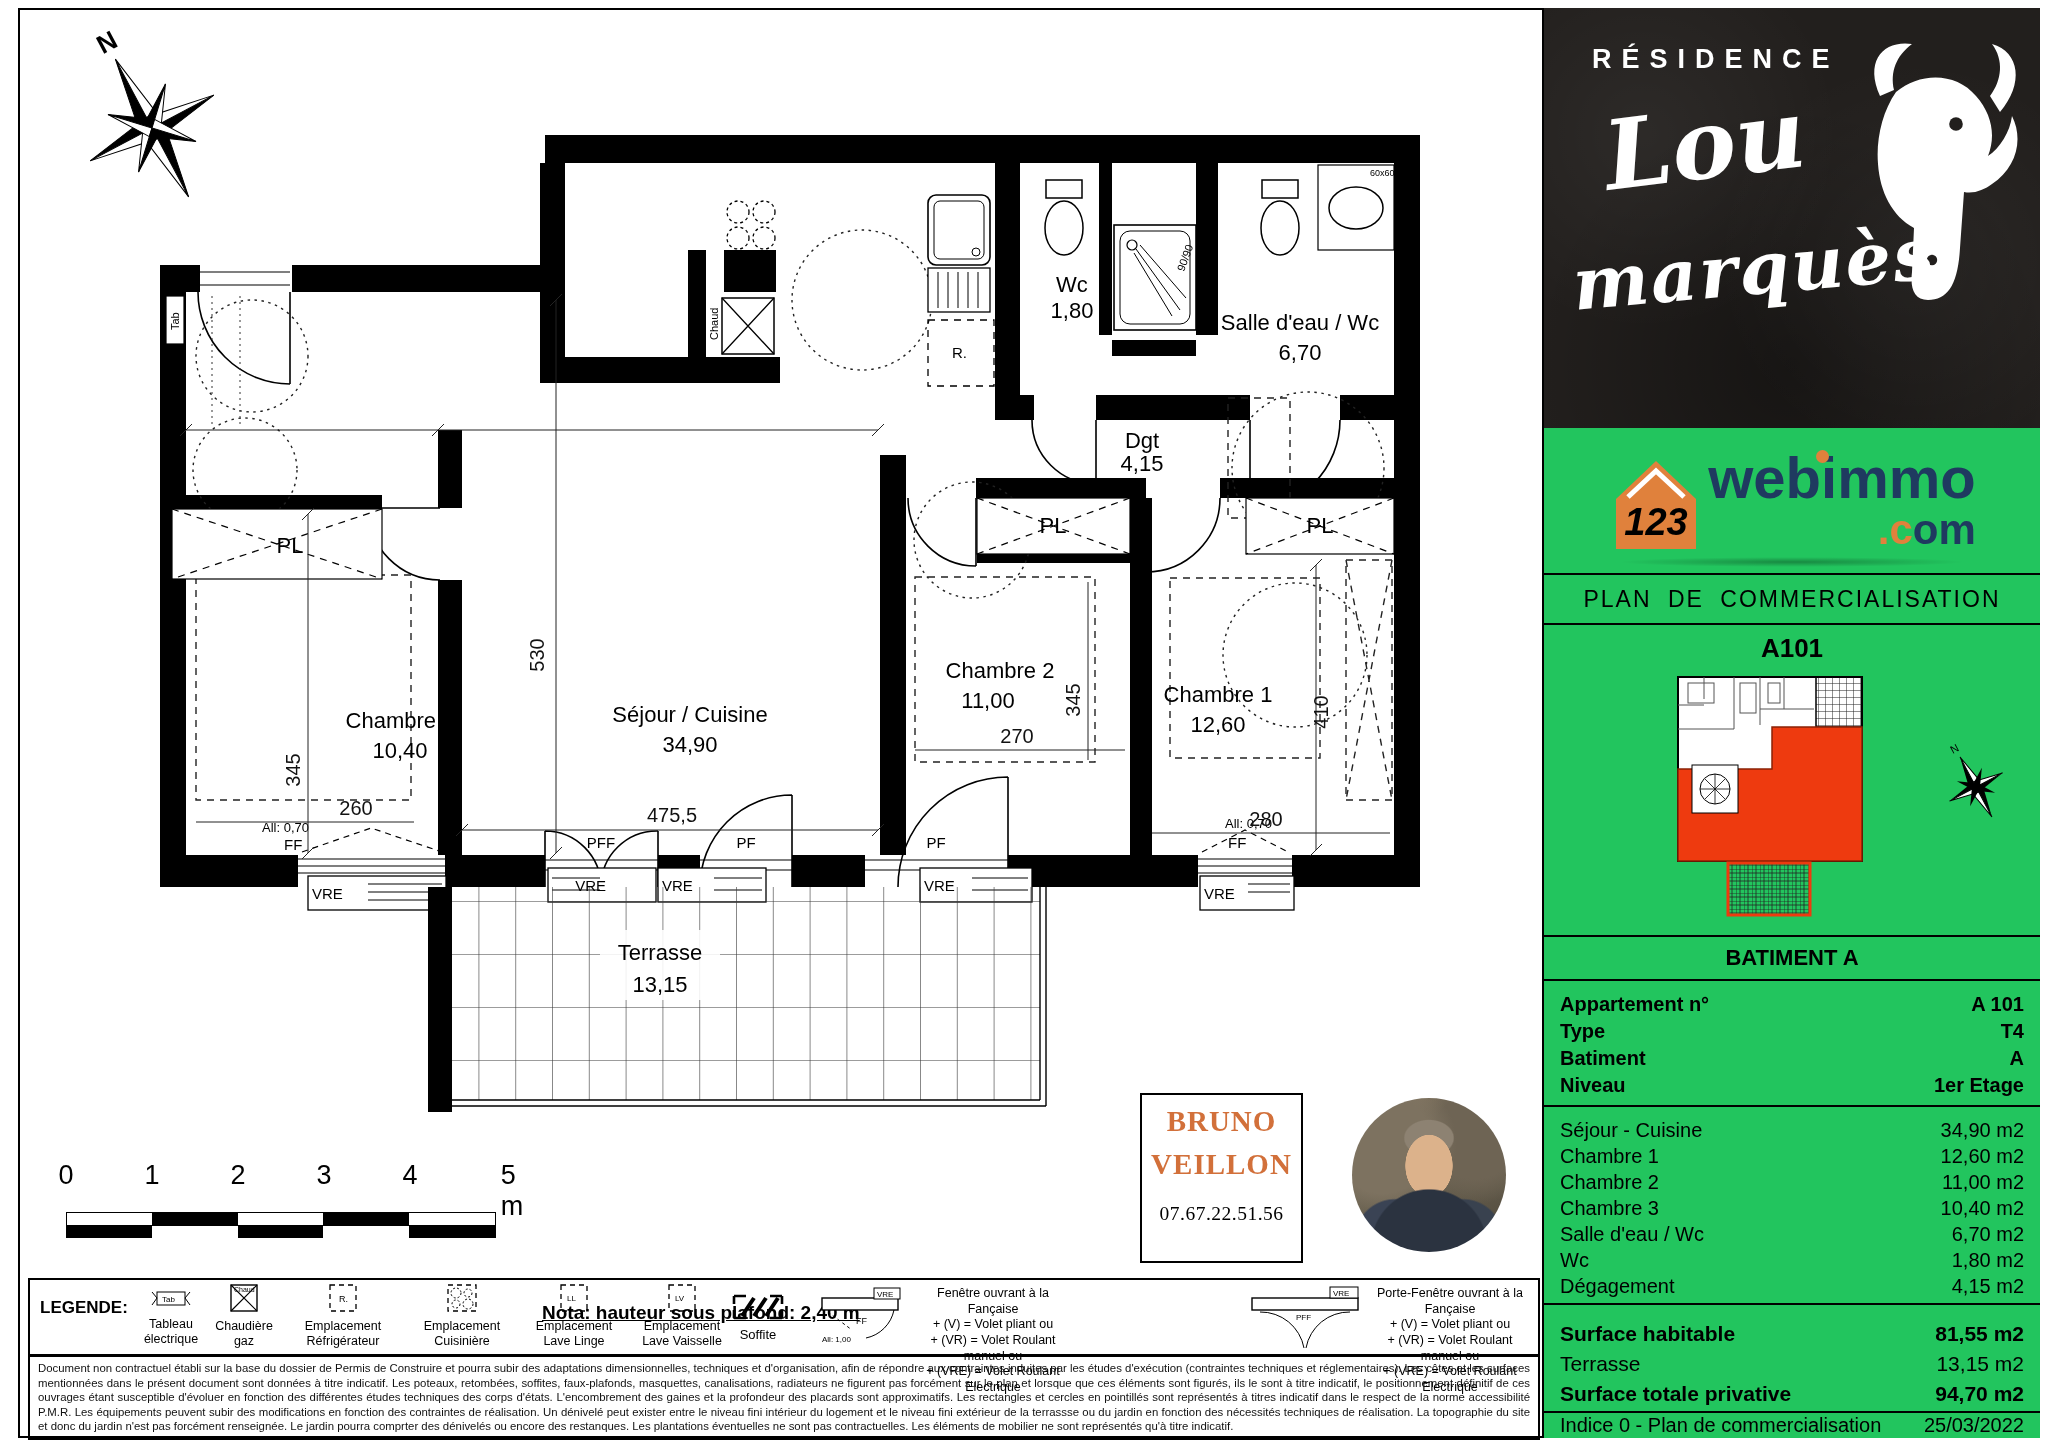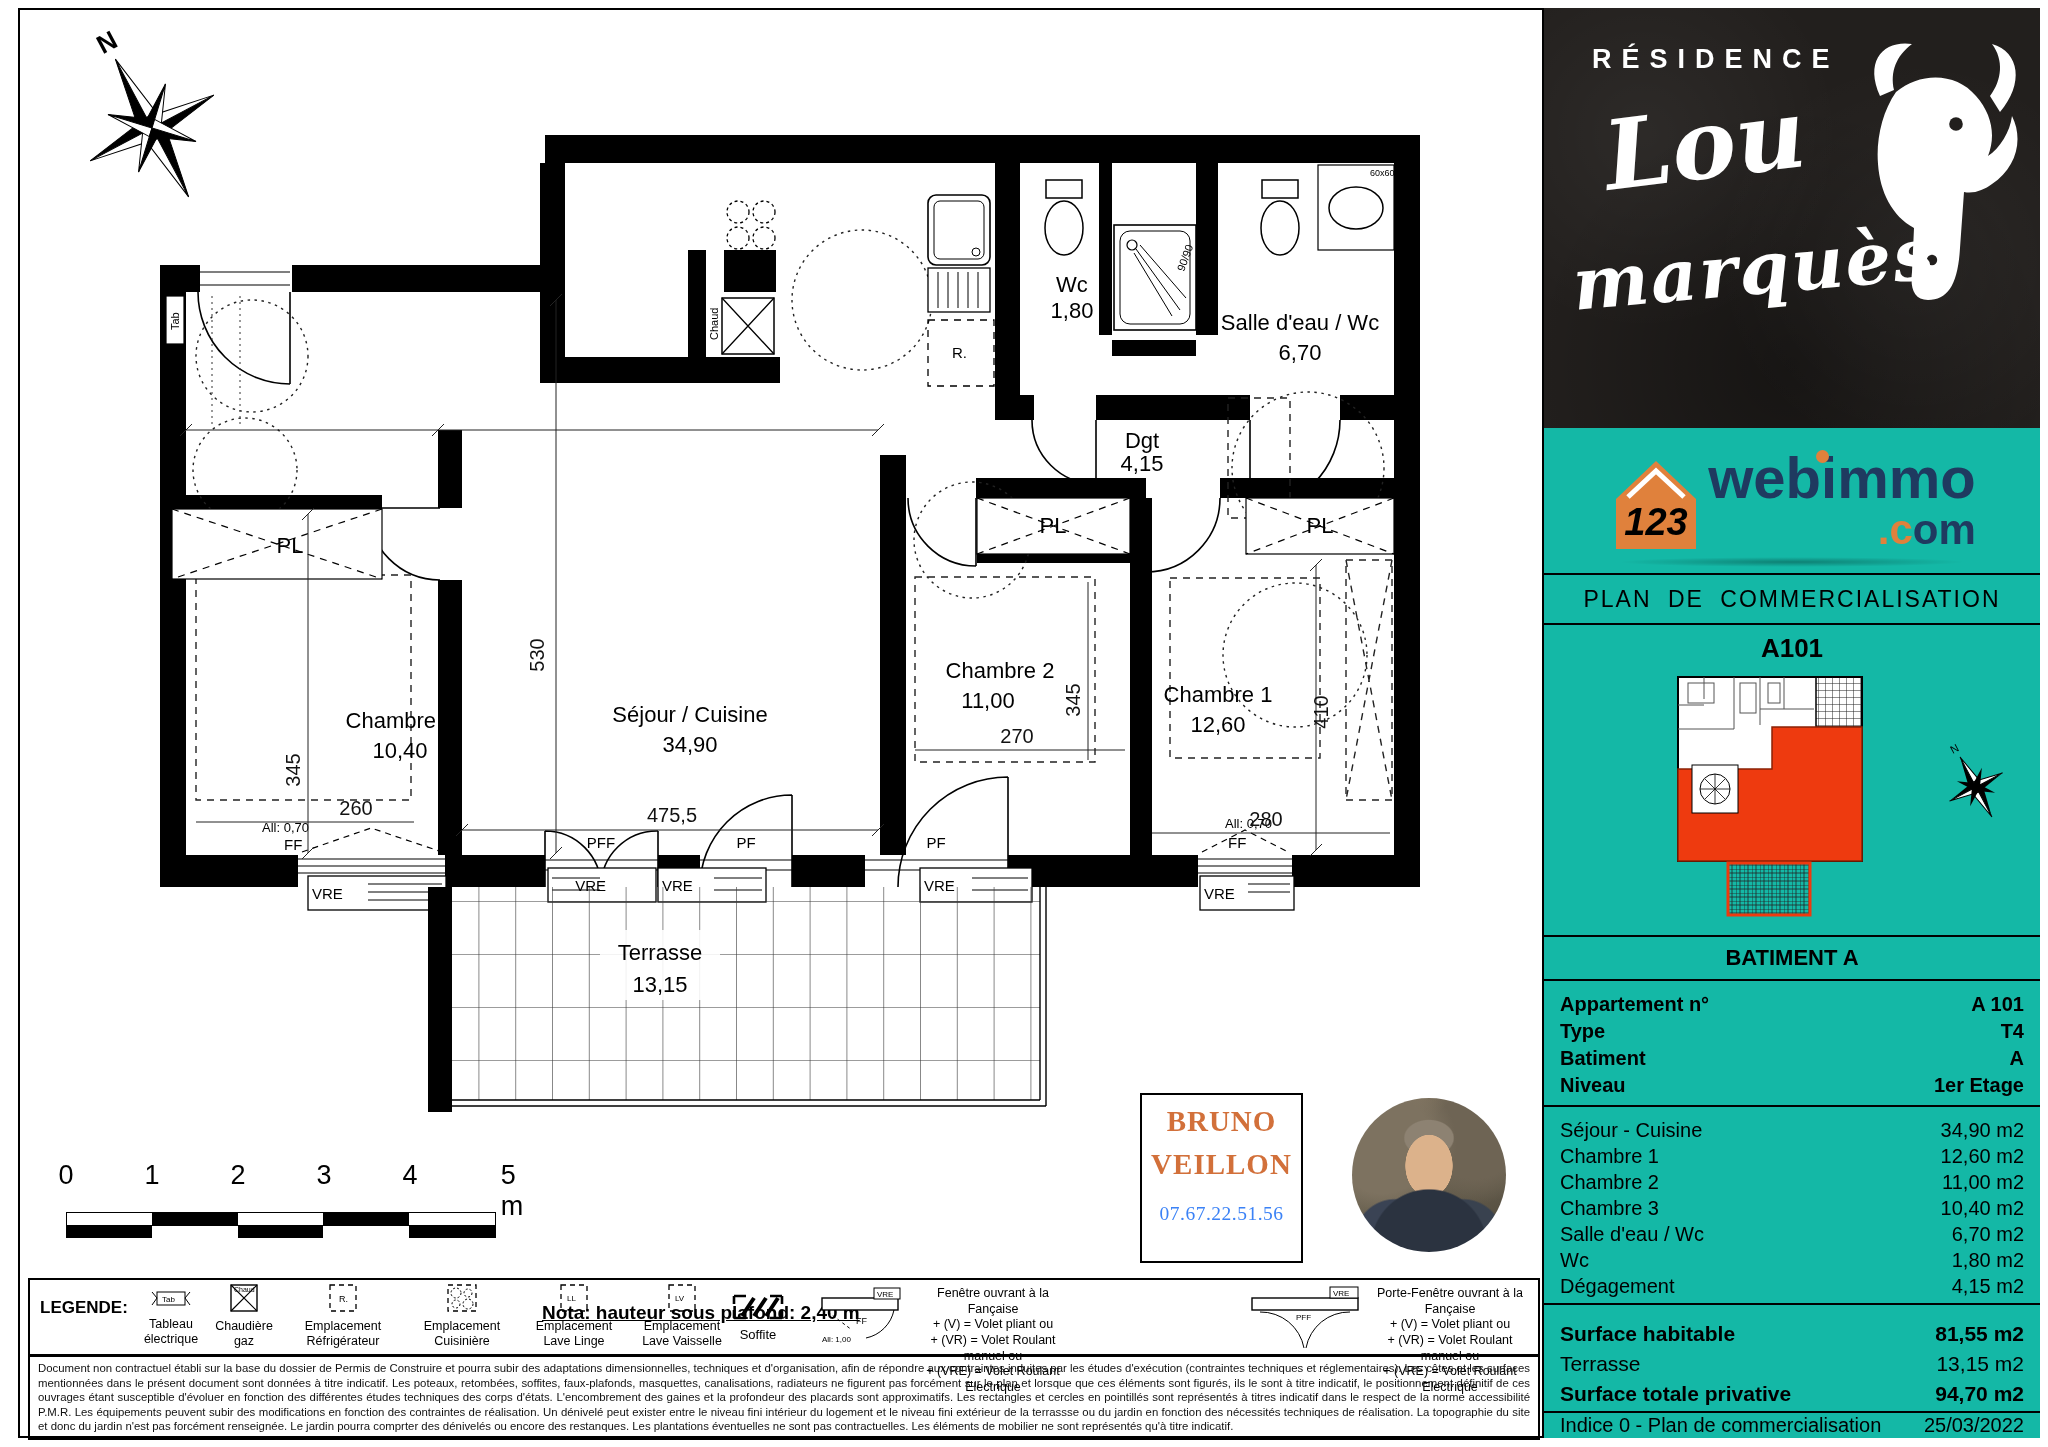--- a/index.html
+++ b/index.html
@@ -1,21 +1,21 @@
 <!DOCTYPE html>
 <html><head>
 <meta charset="utf-8">
 <style>
   html,body{margin:0;padding:0;background:#fff;}
   body{width:2048px;height:1447px;position:relative;font-family:"Liberation Sans",sans-serif;color:#000;overflow:hidden;}
   .abs{position:absolute;}
   #frame{left:18px;top:8px;width:2020px;height:1430px;border:2.5px solid #000;box-sizing:border-box;}
 
   
-  #sidebar{left:1542px;top:8px;width:498px;height:1430px;border-left:2.5px solid #000;box-sizing:border-box;background:#14b8a6;display:flex;flex-direction:column;}
+  #sidebar{left:1542px;top:8px;width:498px;height:1430px;border-left:2.5px solid #000;box-sizing:border-box;background:#22c55e;display:flex;flex-direction:column;}
   #dark-header{height:420px;background:
      radial-gradient(circle at 20% 30%, rgba(255,255,255,.05), transparent 40%),
      radial-gradient(circle at 75% 60%, rgba(255,255,255,.04), transparent 45%),
      radial-gradient(circle at 50% 85%, rgba(0,0,0,.35), transparent 60%),
      #221f1d;position:relative;color:#fff;overflow:hidden;flex:none;}
   #residence-label{position:absolute;left:48px;top:36px;font-size:27px;font-weight:bold;letter-spacing:10px;}
   #name-lou{position:absolute;left:60px;top:80px;font-family:"DejaVu Serif",serif;font-style:italic;font-weight:bold;font-size:96px;transform:rotate(-7deg);}
   #name-marques{position:absolute;left:28px;top:218px;font-family:"DejaVu Serif",serif;font-style:italic;font-weight:bold;font-size:72px;transform:rotate(-5deg);letter-spacing:2px;}
   #bull{position:absolute;right:6px;top:28px;}
   #logo-block{height:145px;flex:none;position:relative;display:flex;align-items:center;justify-content:center;border-bottom:2px solid #000;}
@@ -53,21 +53,21 @@
   .fixture{font-size:11px;}
 
   #scalebar{left:50px;top:1160px;width:480px;height:90px;}
   .sb-num{position:absolute;top:0;font-size:27px;transform:translateX(-50%);}
   #sb-strip{position:absolute;left:16px;top:52px;width:430px;height:26px;border:1.6px solid #000;box-sizing:border-box;}
   #sb-top{height:50%;background:linear-gradient(90deg,#fff 0 85.4px,#000 85.4px 170.8px,#fff 170.8px 256.2px,#000 256.2px 341.6px,#fff 341.6px 430px);border-bottom:1px solid #000;}
   #sb-bot{height:50%;background:linear-gradient(90deg,#000 0 85.4px,#fff 85.4px 170.8px,#000 170.8px 256.2px,#fff 256.2px 341.6px,#000 341.6px 430px);}
 
   #agent-card{left:1140px;top:1093px;width:163px;height:170px;border:2.5px solid #000;box-sizing:border-box;background:#fff;text-align:center;font-family:"Liberation Serif",serif;}
   #agent-card .nm{color:#D2703A;font-weight:bold;font-size:29px;letter-spacing:1px;margin-top:10px;}
-  #agent-card .ph{color:#3b82f6;font-size:19.5px;margin-top:22px;letter-spacing:.5px;}
+  #agent-card .ph{color:#000000;font-size:19.5px;margin-top:22px;letter-spacing:.5px;}
   #agent-photo{left:1352px;top:1098px;width:154px;height:154px;border-radius:50%;
     background:
       radial-gradient(circle at 50% 97%, #2b3340 0 34%, transparent 35%),
       radial-gradient(circle at 28% 92%, #3a4354 0 22%, transparent 23%),
       radial-gradient(circle at 72% 92%, #39424f 0 22%, transparent 23%),
       radial-gradient(ellipse 26px 34px at 50% 44%, #dcb28b 0 90%, transparent 92%),
       radial-gradient(ellipse 30px 22px at 50% 26%, #8d8272 0 80%, transparent 85%),
       radial-gradient(circle at 20% 30%, #7d7260 0 30%, transparent 45%),
       radial-gradient(circle at 80% 25%, #6e6454 0 25%, transparent 40%),
       linear-gradient(160deg,#8a7c66,#68604f 55%,#4a4438);}

